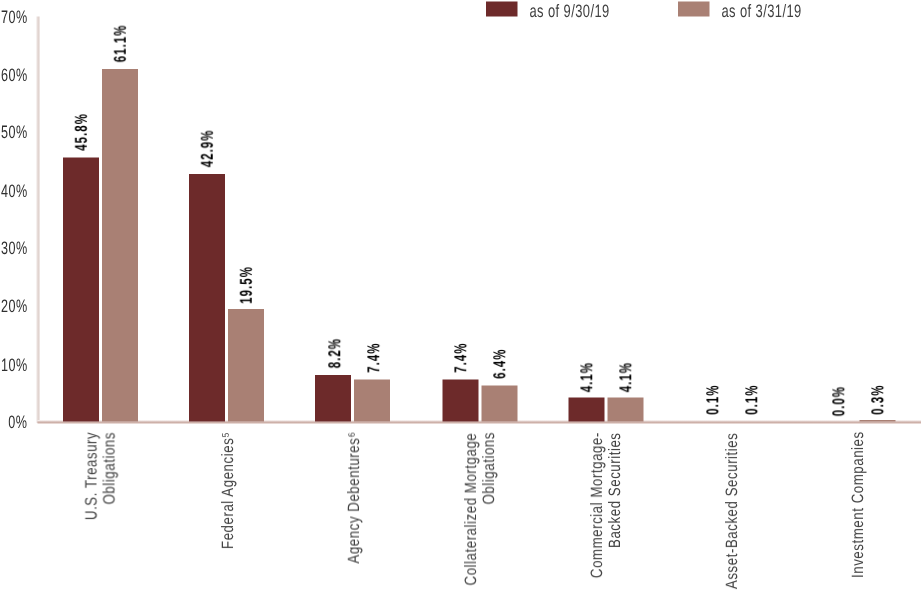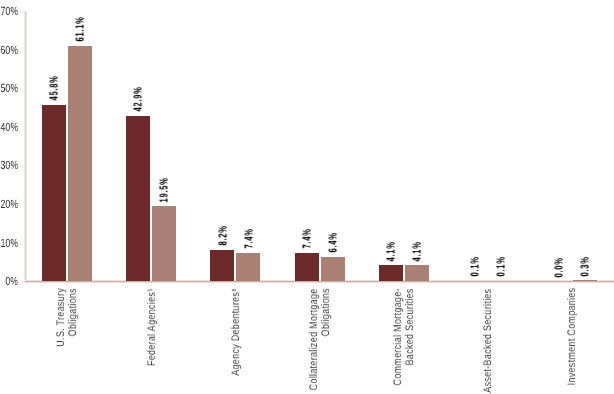--- a/index.html
+++ b/index.html
@@ -58,20 +58,30 @@
     font-size: 11px; line-height: 11.9px; color: #424242;
     white-space: nowrap; letter-spacing: 0.45px;
     transform: scaleX(0.805); transform-origin: right top;
   }
 </style>
 </head>
 <body>
 
 <div id="root">
 
+  <div class="legend">
+    <div class="legend-item" id="legend-item-0" style="left: 323.6px;">
+      <div class="legend-swatch" id="legend-swatch-0" style="background: rgb(109, 42, 42);"></div>
+      <div class="legend-label" id="legend-label-0" style="left: 29px;">as of 9/30/19</div>
+    </div>
+    <div class="legend-item" id="legend-item-1" style="left: 451.9px;">
+      <div class="legend-swatch" id="legend-swatch-1" style="background: rgb(169, 128, 116);"></div>
+      <div class="legend-label" id="legend-label-1" style="left: 29.2px;">as of 3/31/19</div>
+    </div>
+  </div>
 
   <div class="plot">
 
     <div class="ytick" id="ytick-0" style="right: 596.1px; top: 5.1px;">70%</div>
     <div class="ytick" id="ytick-1" style="right: 596.1px; top: 43.6714px;">60%</div>
     <div class="ytick" id="ytick-2" style="right: 596.1px; top: 82.2429px;">50%</div>
     <div class="ytick" id="ytick-3" style="right: 596.1px; top: 120.814px;">40%</div>
     <div class="ytick" id="ytick-4" style="right: 596.1px; top: 159.386px;">30%</div>
     <div class="ytick" id="ytick-5" style="right: 596.1px; top: 197.957px;">20%</div>
     <div class="ytick" id="ytick-6" style="right: 596.1px; top: 236.529px;">10%</div>

